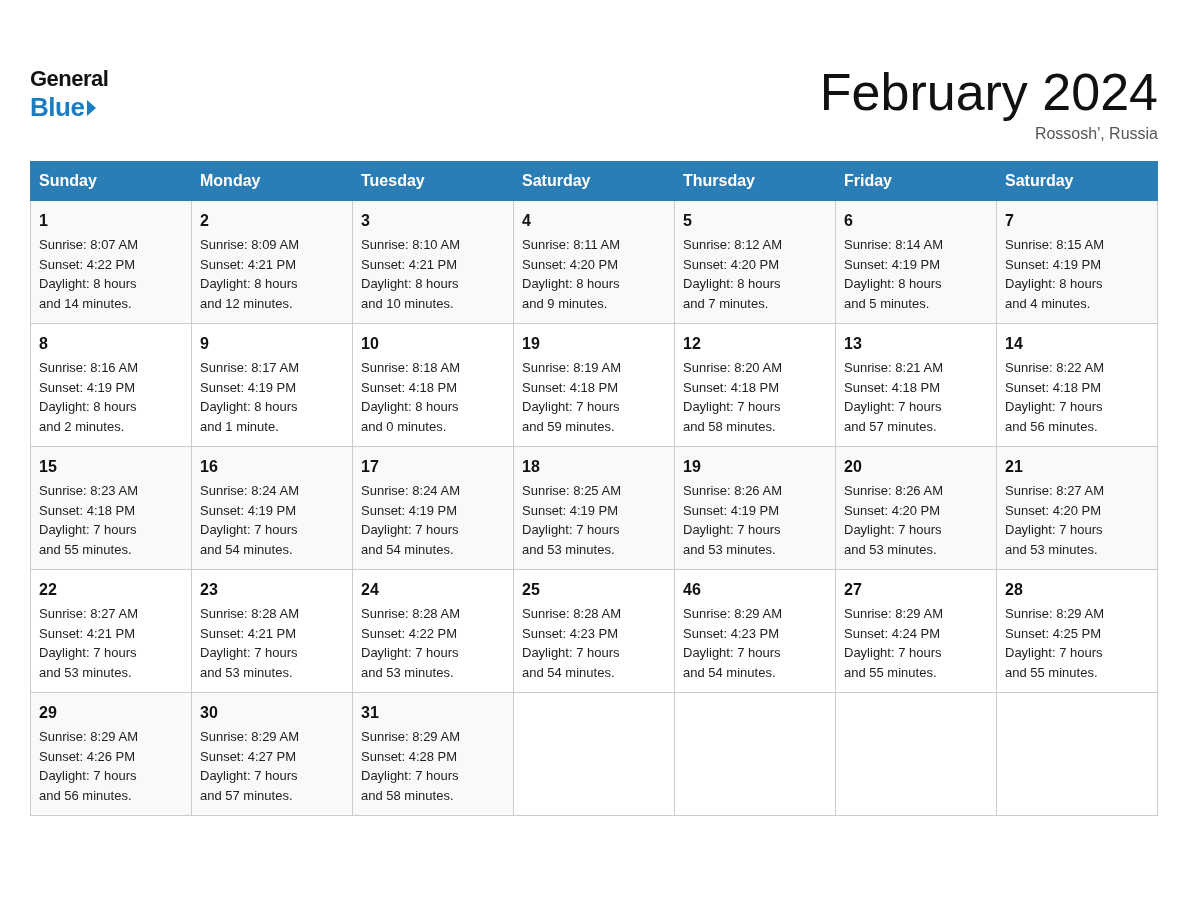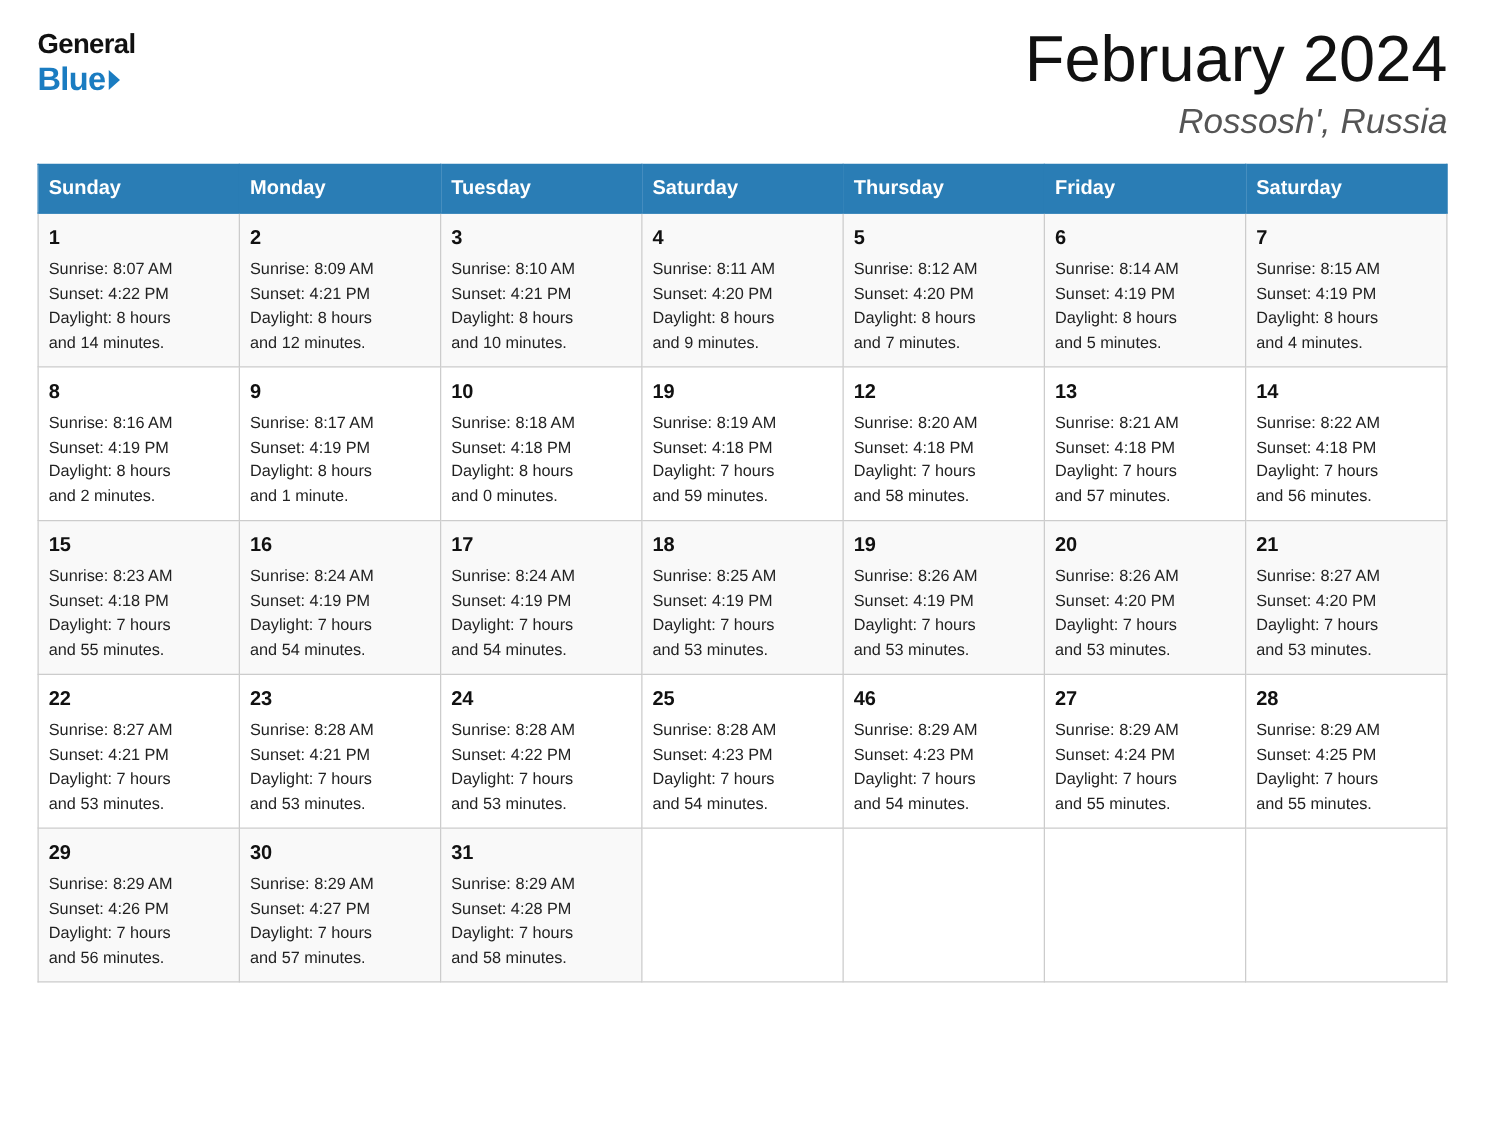--- a/index.html
+++ b/index.html
@@ -7,35 +7,35 @@
       font-family: Arial, sans-serif;
       background: #fff;
       padding: 20px 30px;
       color: #222;
     }
     .header {
       display: flex;
       justify-content: space-between;
       align-items: flex-start;
       margin-bottom: 18px;
+      margin-top: 44px;
     }
     .title-area {
       text-align: right;
     }
     .month-title {
       font-size: 52px;
       font-weight: normal;
       color: #111;
       line-height: 1.1;
     }
     .location {
-      font-size: 28px;
+      font-size: 16px;
       color: #555;
       margin-top: 4px;
-      font-style: italic;
     }
     table {
       width: 100%;
       border-collapse: collapse;
       table-layout: fixed;
     }
     thead tr th {
       background-color: #2a7db5;
       color: #fff;
       font-size: 16px;

